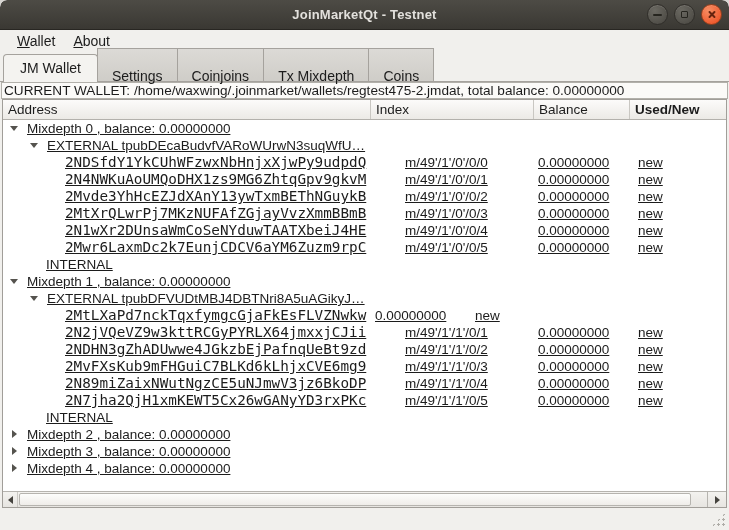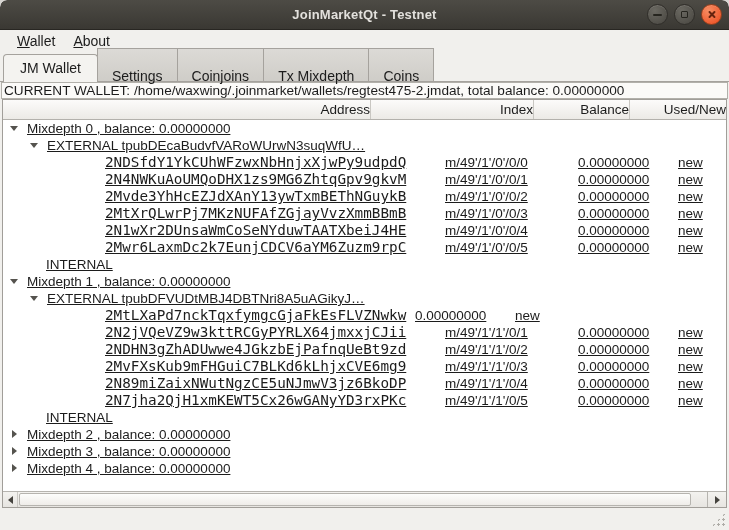--- a/index.html
+++ b/index.html
@@ -37,38 +37,38 @@
     background:linear-gradient(#dcdad6,#cfcdc8);
     border:1px solid #a5a29d;border-bottom:none;margin-right:-1px;position:relative;}
   .tab.active{height:28px;line-height:27px;background:#f4f3f0;
     border-radius:4px 4px 0 0;margin-bottom:-1px;z-index:2;padding:0 16px;}
   
   .banner{margin:0 1px;height:17px;background:#fbfaf8;border:1px solid #b2b0aa;
     font-size:13.6px;line-height:15px;padding-left:2px;white-space:nowrap;overflow:hidden;}
   
   .tree{margin:0 2px;height:409px;background:#fff;border:1px solid #a19e99;position:relative;overflow:hidden;}
   .tree-header{display:flex;height:20px;background:linear-gradient(#fcfbfa,#eceae6);
-    border-bottom:1px solid #b3b1ac;font-size:13.5px;text-align:right;}
+    border-bottom:1px solid #b3b1ac;font-size:13.5px;}
   .th{line-height:19px;padding-left:5px;border-right:1px solid #c9c7c2;overflow:hidden;white-space:nowrap;}
-  .th:last-child{border-right:none;}
+  .th:last-child{border-right:none;font-weight:bold;}
   .col-addr{width:368px;flex:none;}
   .col-idx{width:163px;flex:none;}
   .col-bal{width:96px;flex:none;}
   .col-use{flex:1;}
   .tree-body{position:absolute;top:20px;left:0;right:0;bottom:16px;overflow:hidden;font-size:13.5px;}
   .row{display:flex;height:17px;line-height:17px;white-space:nowrap;text-decoration:underline;}
   .cell{overflow:hidden;}
   .c-addr{width:368px;flex:none;display:flex;align-items:center;}
   .c-idx{width:163px;flex:none;padding-left:34px;}
   .c-bal{width:96px;flex:none;padding-left:4px;}
   .c-use{flex:1;padding-left:8px;}
   .row.lvl0 .c-addr{padding-left:7px;}
   .row.lvl1 .c-addr{padding-left:27px;}
   .row.lvl1.noarrow .c-addr{padding-left:43px;}
-  .row.lvl2 .c-addr{padding-left:62px;margin-left:40px;}
+  .row.lvl2 .c-addr{padding-left:62px;}
   .tri{width:9px;height:9px;margin-right:8px;position:relative;flex:none;}
   .tri.expanded:before{content:"";position:absolute;left:0;top:2px;
     border-left:4.5px solid transparent;border-right:4.5px solid transparent;border-top:5.5px solid #55534e;}
   .tri.collapsed:before{content:"";position:absolute;left:2px;top:0;
     border-top:4.5px solid transparent;border-bottom:4.5px solid transparent;border-left:5.5px solid #55534e;}
   .mono{font-family:"DejaVu Sans Mono",monospace;font-size:14.3px;}
   
   .hscroll{position:absolute;left:0;right:0;bottom:0;height:16px;
     background:linear-gradient(#f3f2ef,#e7e5e1);border-top:1px solid #b6b4af;}
   .sbtn-left{position:absolute;left:0;top:0;bottom:0;width:15px;border-right:1px solid #cbc9c4;

